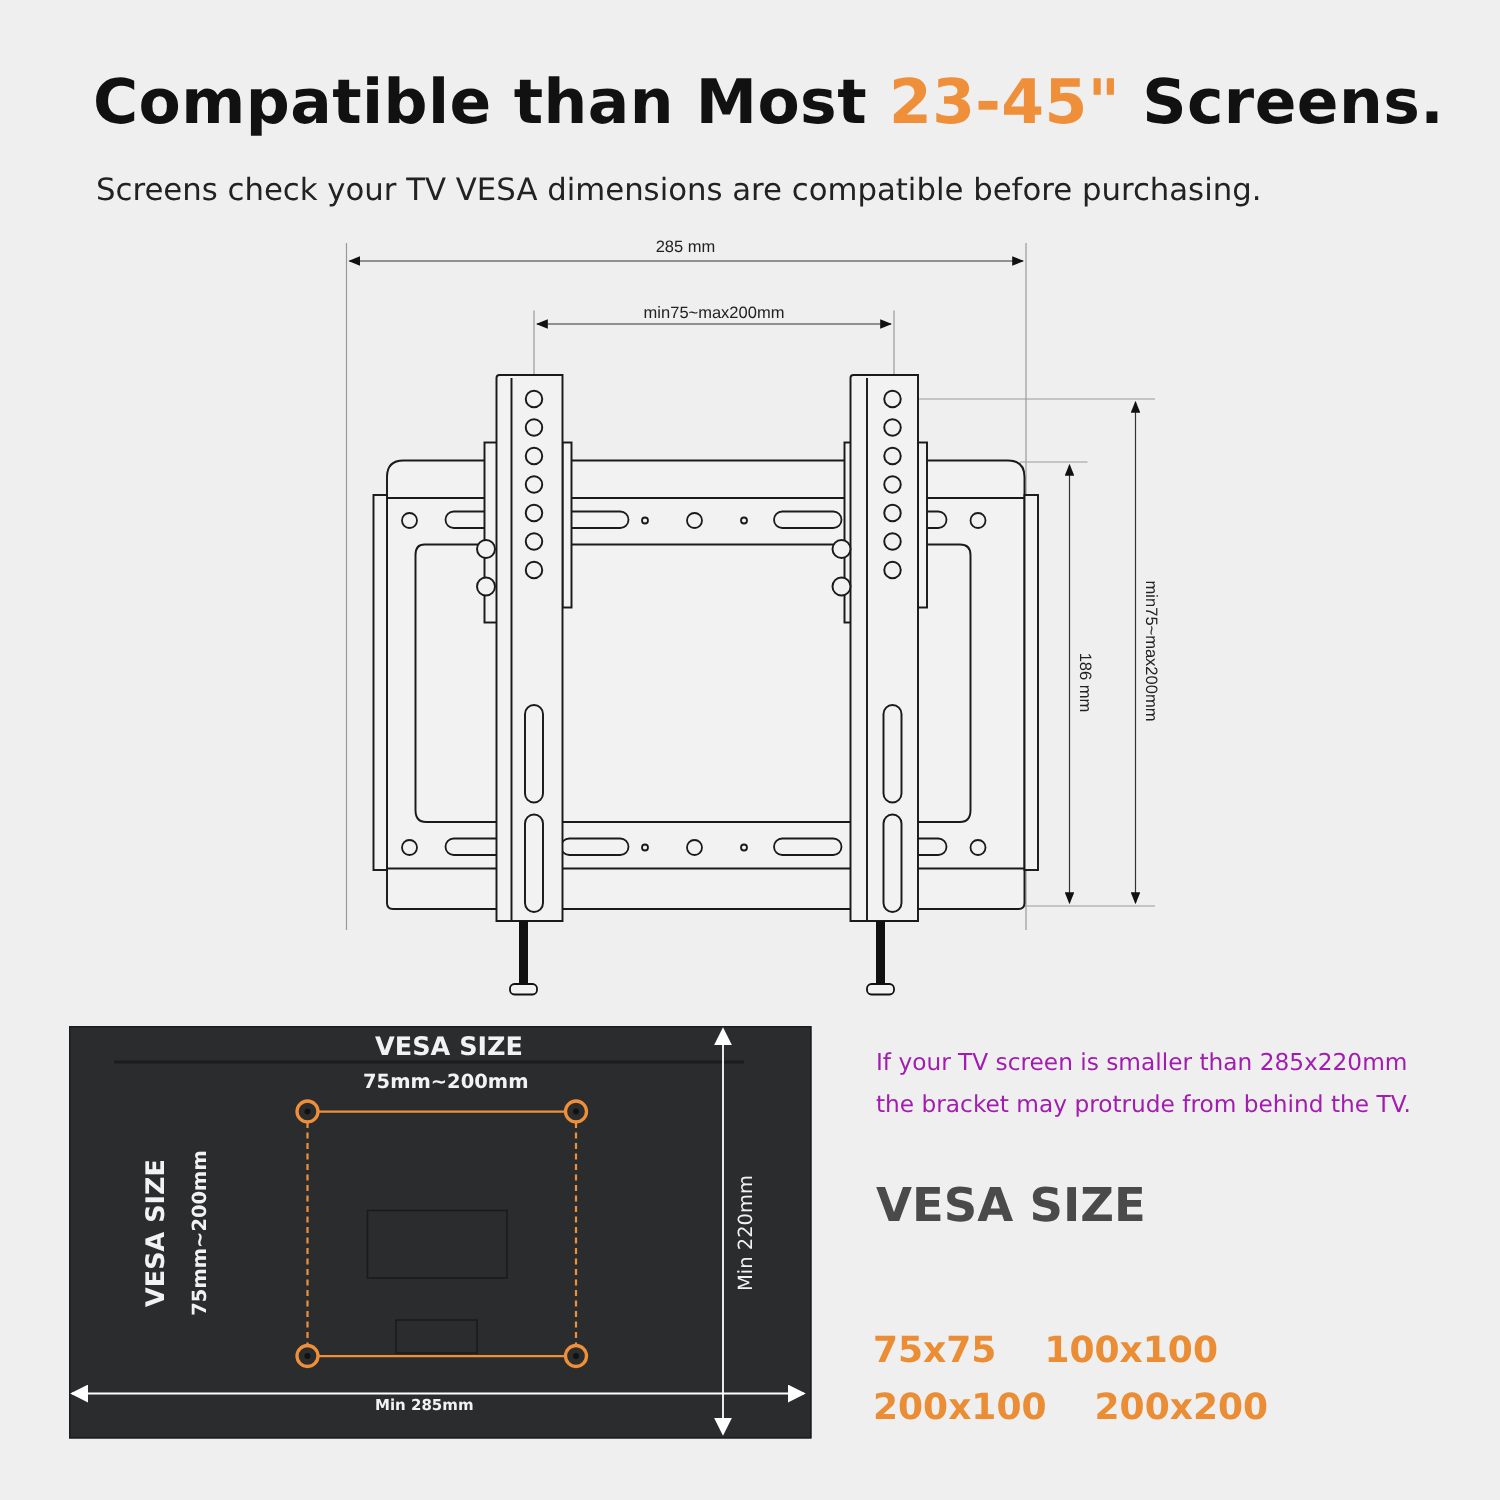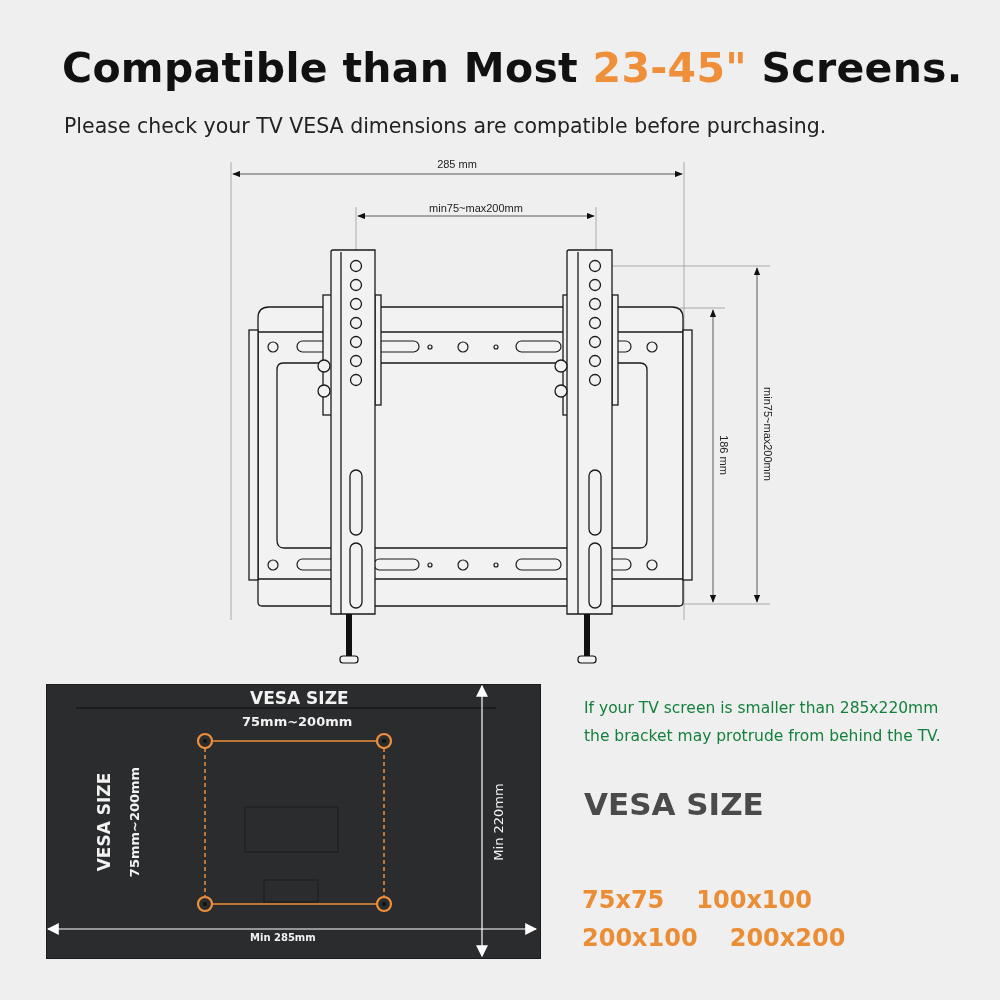--- a/index.html
+++ b/index.html
@@ -7,30 +7,30 @@
          font-family:"DejaVu Sans", sans-serif; }
   .title { position:absolute; left:62px; top:44px; font-size:41px; font-weight:bold; color:#111;
            letter-spacing:0.3px; white-space:nowrap; }
   .title .accent { color:#ef8f3a; }
   .subtitle { position:absolute; left:64px; top:114px; font-size:20.5px; color:#222; white-space:nowrap; }
   svg.bracket { position:absolute; left:0; top:0; }
   .dimtext { font-family:"Liberation Sans", sans-serif; font-size:11px; fill:#222; }
   .tv { position:absolute; left:46px; top:684px; width:495px; height:275px; background:#2b2c2e;
         box-shadow: inset 0 0 0 1px #1c1c1c; }
   .tv-label { position:absolute; color:#f2f2f2; font-weight:bold; white-space:nowrap; }
-  .note { position:absolute; left:584px; top:694px; font-size:15.5px; color:#15803d; line-height:28px; white-space:nowrap; }
+  .note { position:absolute; left:584px; top:694px; font-size:15.5px; color:#a21caf; line-height:28px; white-space:nowrap; }
   .vesa-h { position:absolute; left:584px; top:786px; font-size:31px; font-weight:bold; color:#4a4a4a; }
   .sizes { position:absolute; left:582px; top:886px; font-size:24px; font-weight:bold; color:#ea8d35; width:400px; }
   .sizes span { display:inline-block; margin-right:32px; margin-bottom:10px; }
 </style>
 </head>
 <body>
 
 <div class="title"><span>Compatible than Most </span><span class="accent">23-45"</span><span> Screens.</span></div>
-<div class="subtitle">Please check your TV VESA dimensions are compatible before purchasing.</div>
+<div class="subtitle">Screens check your TV VESA dimensions are compatible before purchasing.</div>
 
 <svg class="bracket" width="1000" height="680" xmlns="http://www.w3.org/2000/svg">
   <defs>
     <marker id="arr" markerWidth="10" markerHeight="8" refX="9" refY="4" orient="auto-start-reverse">
       <path d="M0,0 L10,4 L0,8 z" fill="#111"></path>
     </marker>
   </defs>
   <g stroke="#999" stroke-width="0.8" fill="none">
 
     <line x1="231" y1="162" x2="231" y2="620"></line>

